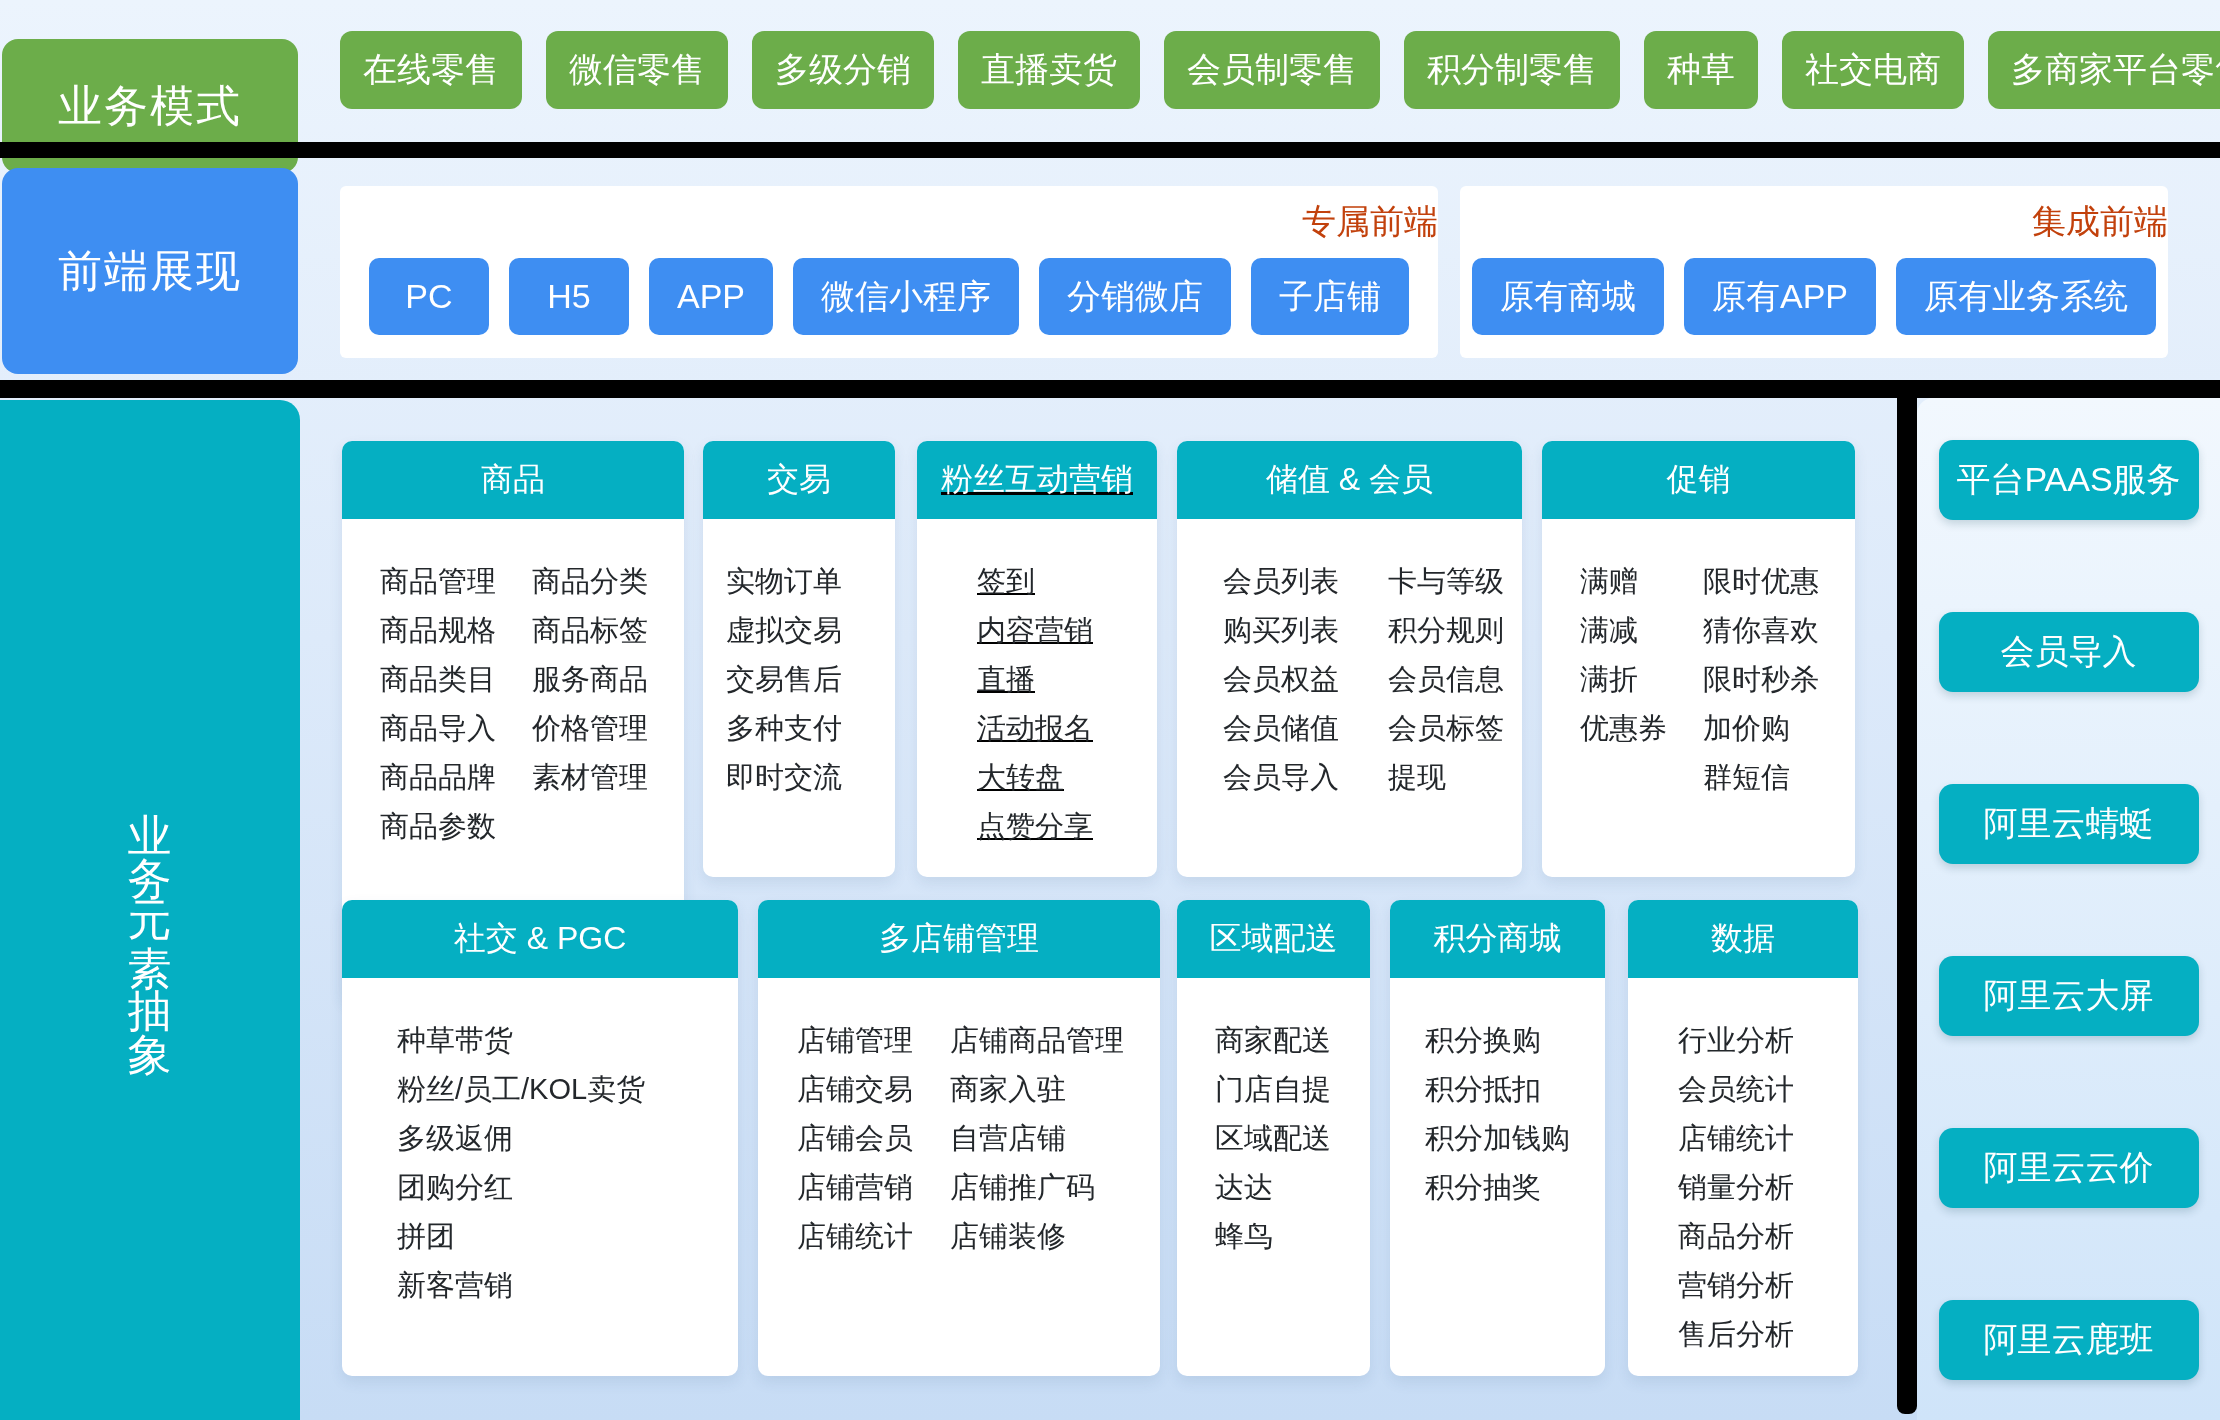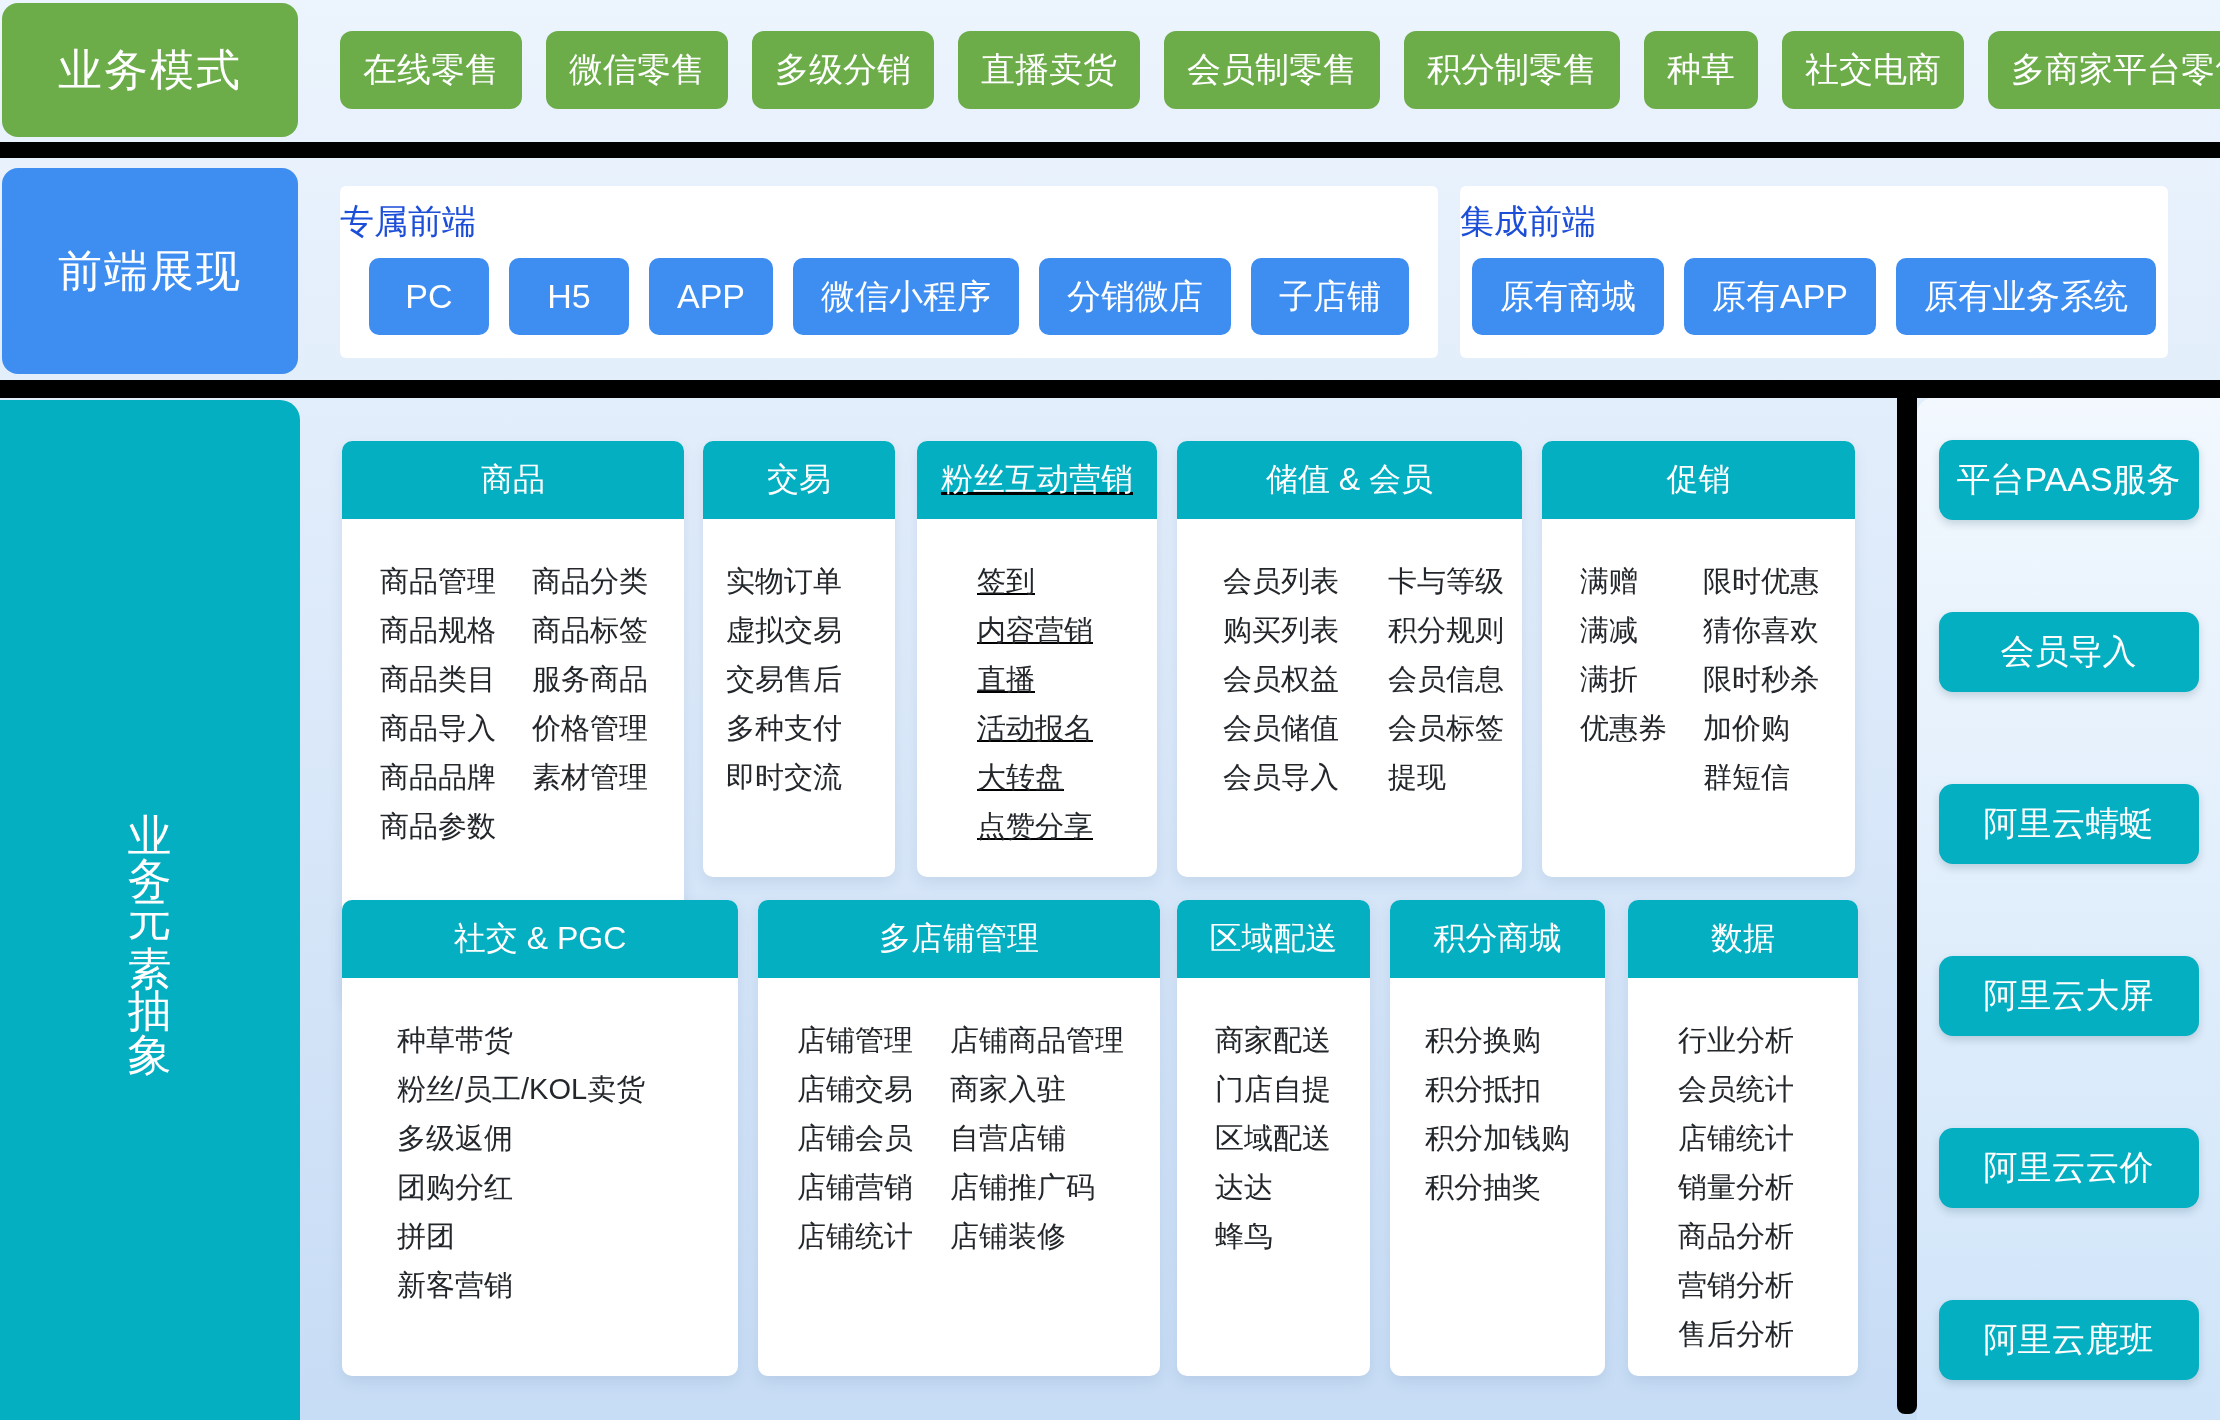--- a/index.html
+++ b/index.html
@@ -13,38 +13,38 @@
     background:linear-gradient(180deg,var(--bg-top) 0%, #ddeafa 45%, var(--bg-bottom) 100%);
     position:relative;overflow:hidden;
   }
   .abs{position:absolute;}
 
   
   .row-label{
     color:#fff;font-size:44px;display:flex;align-items:center;justify-content:center;
     border-radius:16px;letter-spacing:2px;
   }
-  .green-bg{background:var(--green);}
+  .green-bg{background:var(--green);margin-top:36px;}
   .blue-bg{background:var(--blue);}
   .teal-bg{background:var(--teal);}
 
   
   .black-bar{background:#000;}
 
   
   .chips-row{display:flex;gap:24px;align-items:center;}
   .chip{
     background:var(--green);color:#fff;font-size:34px;height:78px;
     display:flex;align-items:center;justify-content:center;
     padding:0 23px;border-radius:12px;white-space:nowrap;
   }
 
   
   .panel{background:#fff;border-radius:6px;}
-  .panel-title{font-size:34px;color:#1d4ed8;text-align:left;margin-top:13px;}
+  .panel-title{font-size:34px;color:#c2410c;text-align:right;margin-top:13px;}
   .panel-btns{display:flex;justify-content:center;gap:20px;margin-top:13px;}
   .blue-btn{
     background:var(--blue);color:#fff;font-size:34px;height:77px;min-width:120px;
     display:flex;align-items:center;justify-content:center;
     padding:0 28px;border-radius:10px;white-space:nowrap;
   }
 
   
   .vertical-label{
     border-radius:0 20px 0 0;

